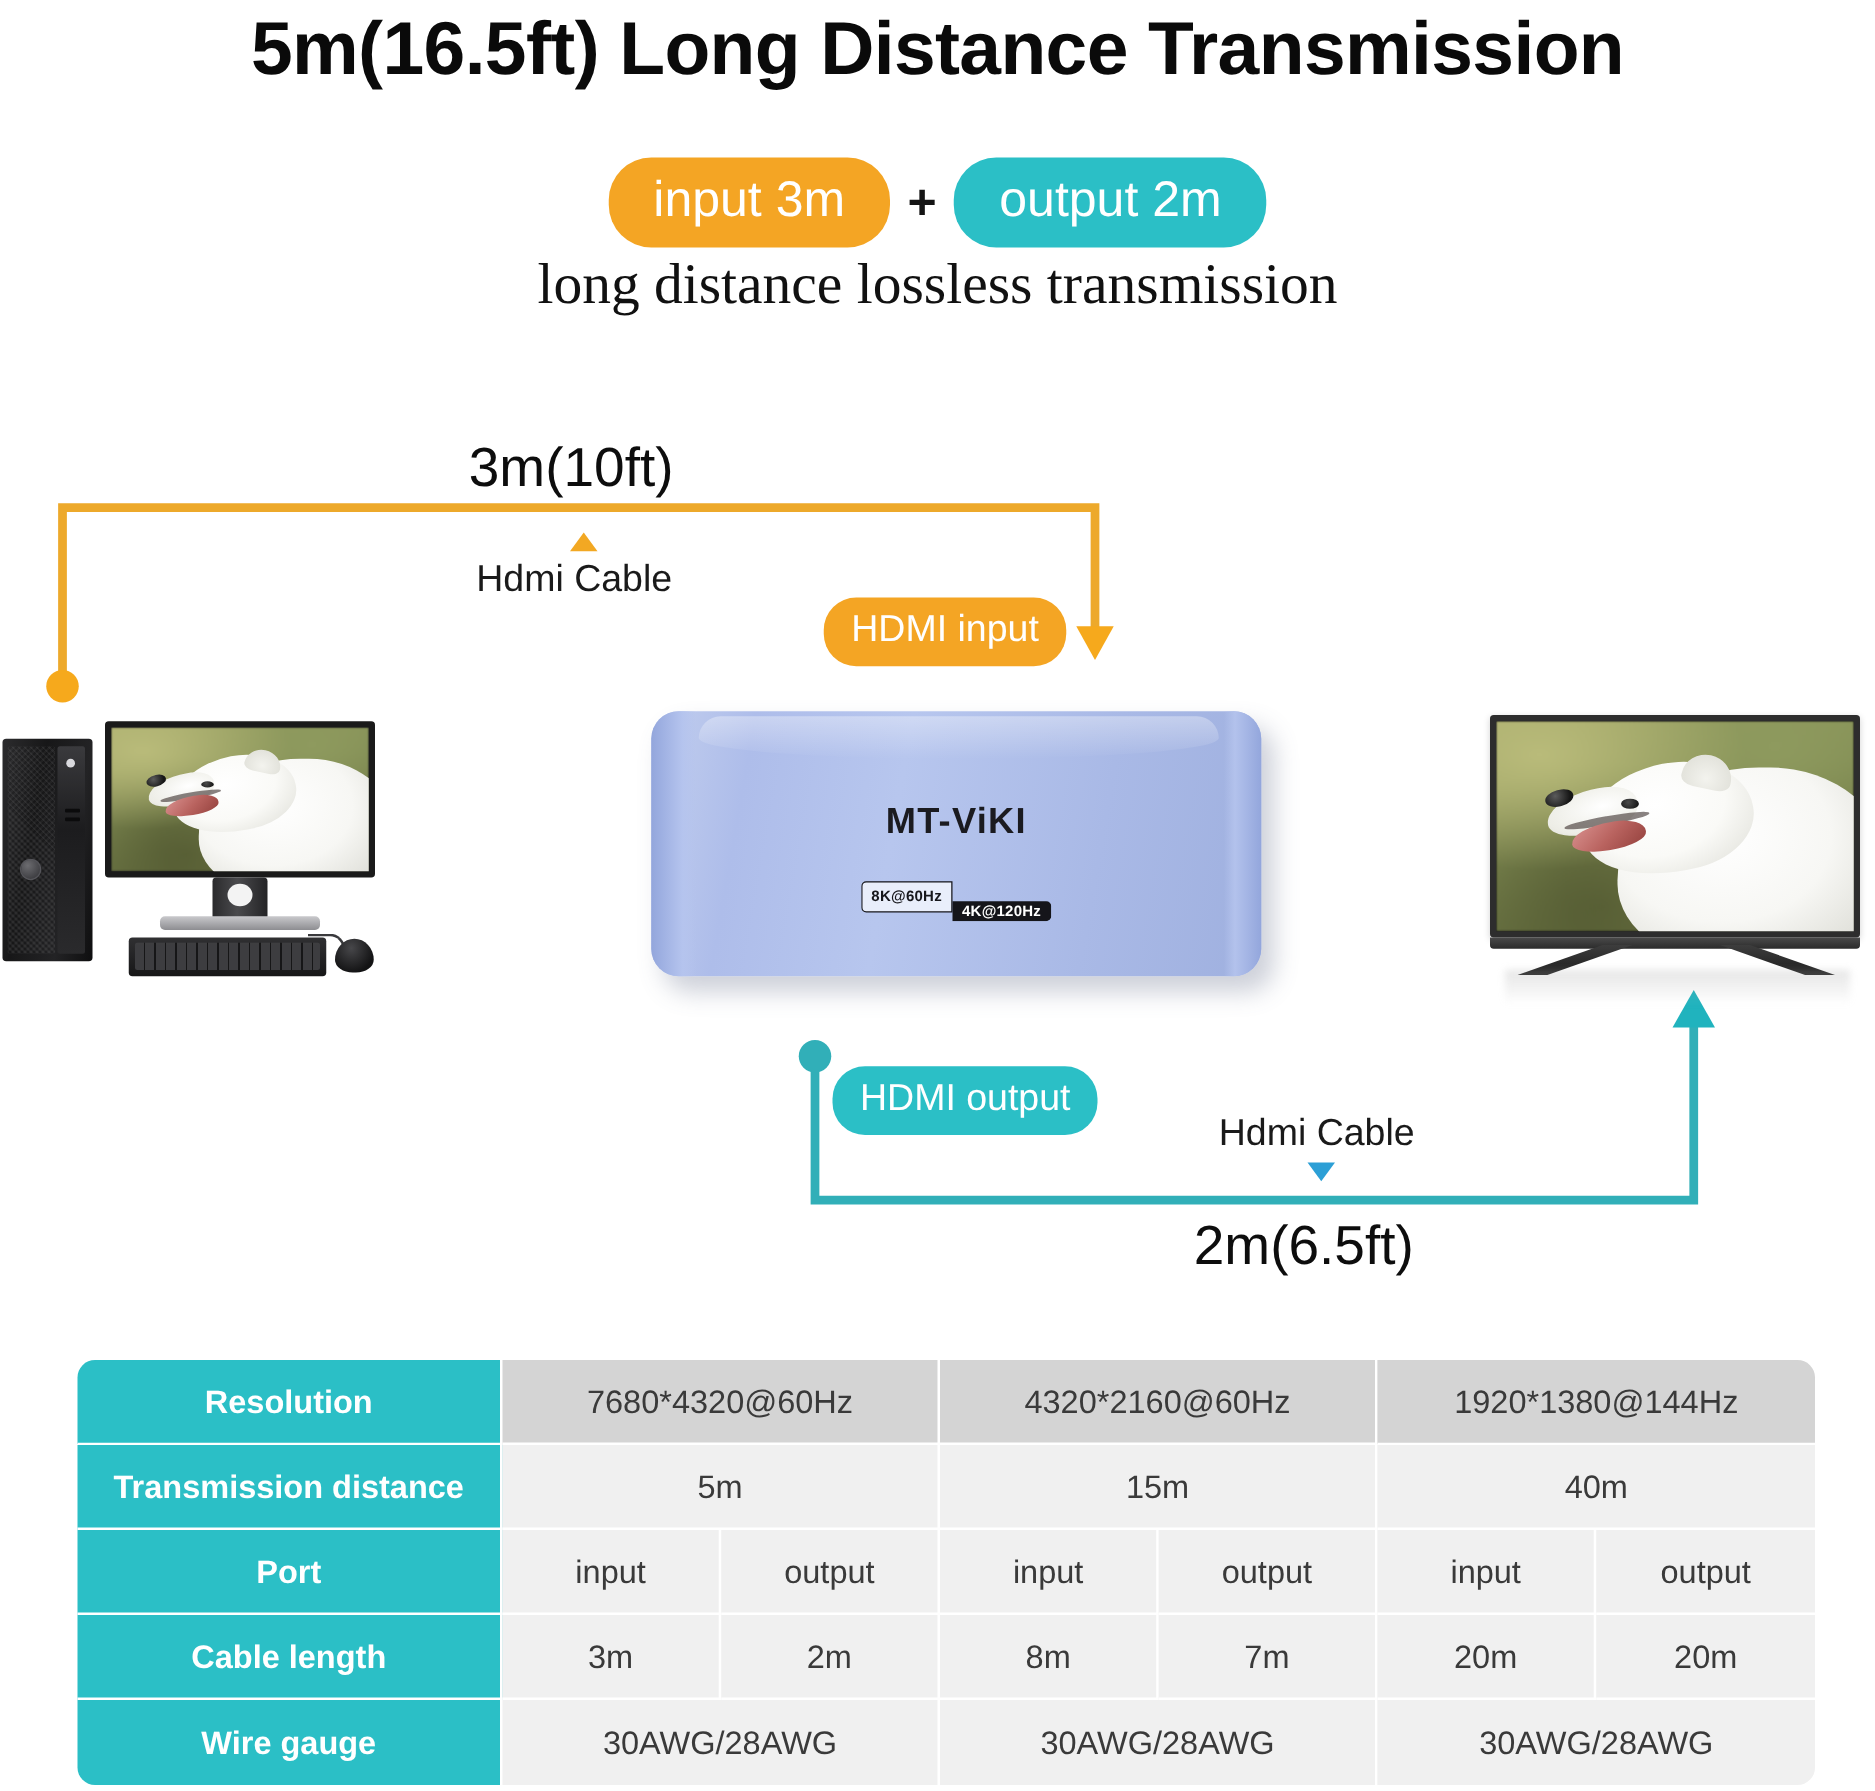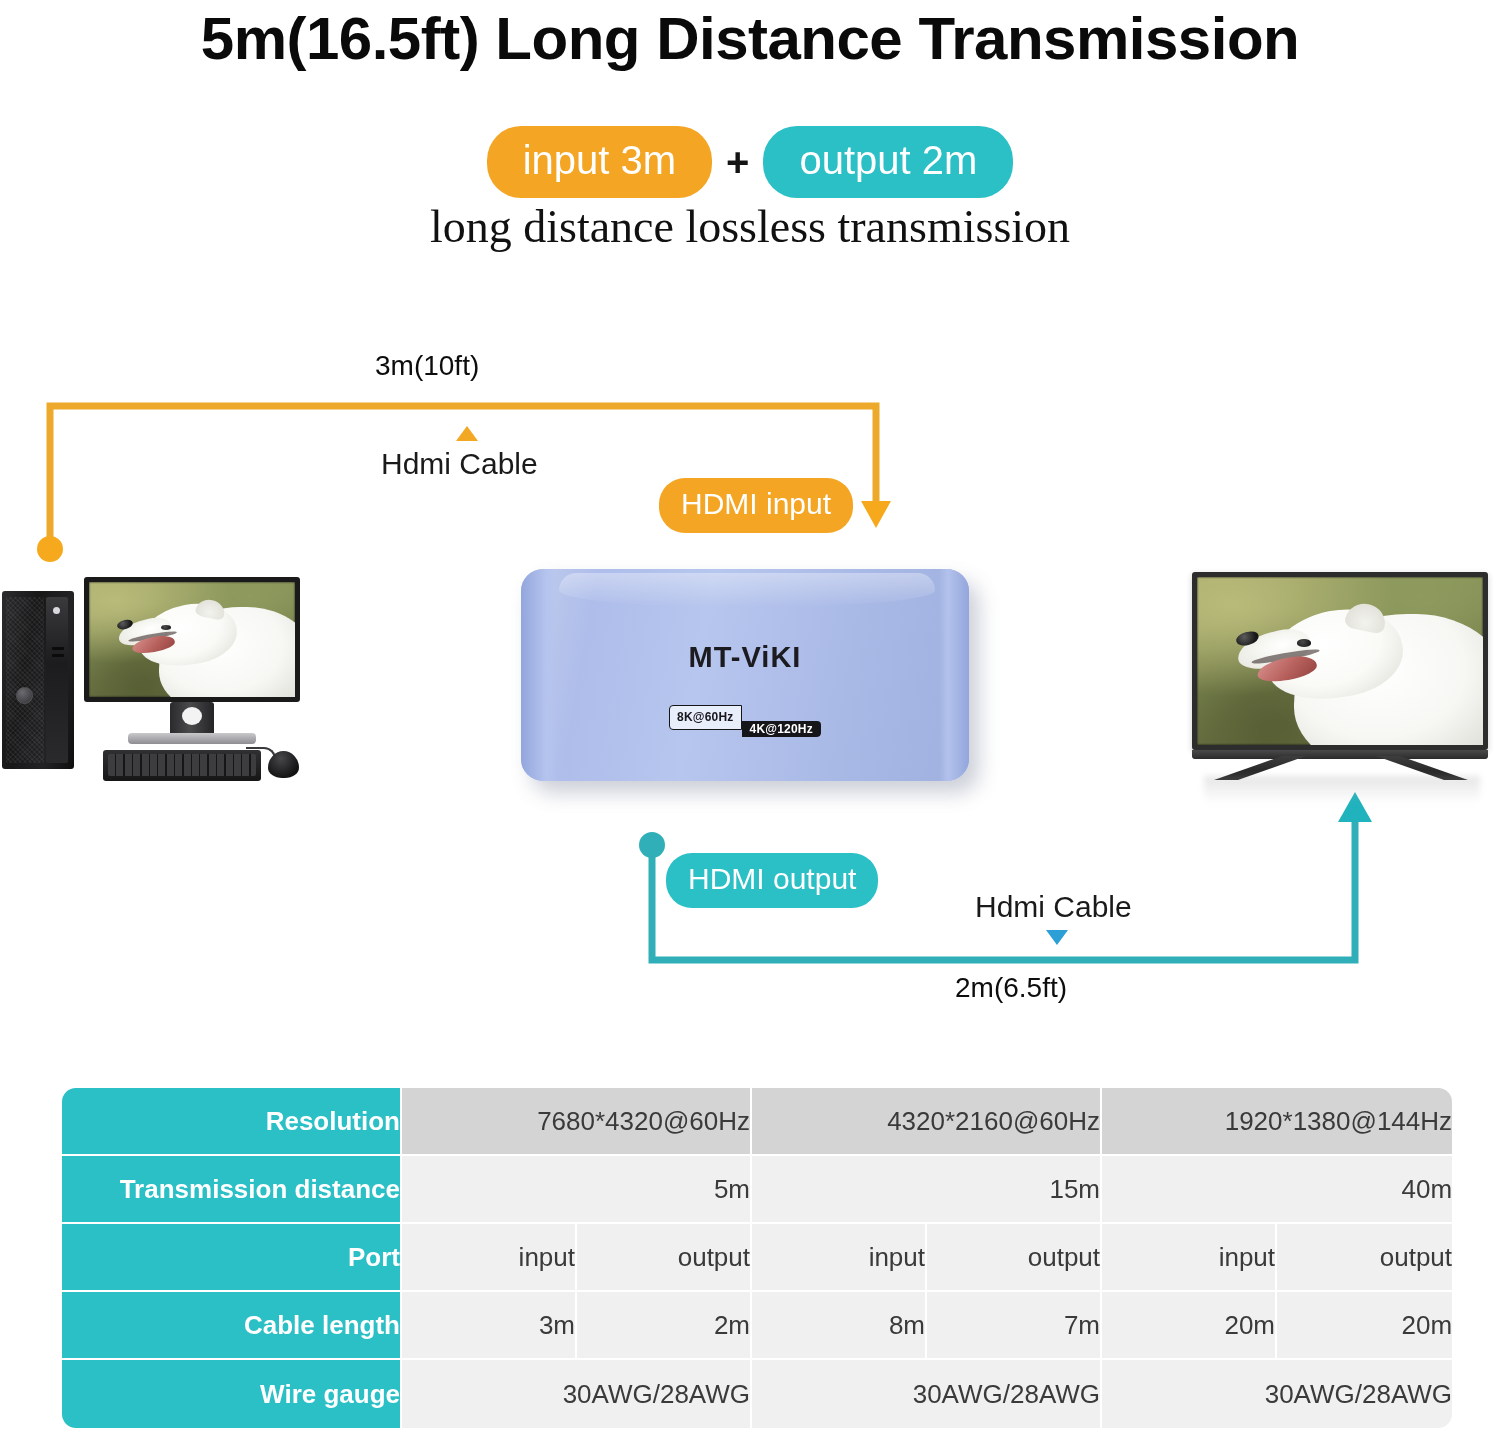--- a/index.html
+++ b/index.html
@@ -34,21 +34,21 @@
   .subtitle {
     position: absolute; left: 0; top: 200px; width: 1500px;
     text-align: center; font-size: 46px; color: #111; white-space: nowrap; font-family: Liberation Serif, serif;
   }
 
   
   .diagram { position: absolute; left: 0; top: 0; width: 1500px; height: 1085px; }
   .svg-layer { position: absolute; left: 0; top: 0; width: 1500px; height: 1085px; }
 
   .lbl-dist {
-    position: absolute; font-size: 28px; color: #0d0d0d; white-space: nowrap;
+    position: absolute; font-size: 44px; color: #0d0d0d; white-space: nowrap;
   }
   .lbl-dist.top   { left: 375px; top: 350px; }
   .lbl-dist.bottom{ left: 955px; top: 972px; }
 
   .lbl-cable {
     position: absolute; font-size: 30px; color: #1a1a1a; white-space: nowrap;
   }
   .lbl-cable.one { left: 381px; top: 447px; }
   .lbl-cable.two { left: 975px; top: 890px; }
 
@@ -221,21 +221,21 @@
   .tv-foot.l { left:28px; clip-path: polygon(74% 0, 100% 0, 26% 100%, 0 100%); }
   .tv-foot.r { left:190px; clip-path: polygon(0 0, 26% 0, 100% 100%, 74% 100%); }
   .tv-reflect {
     position:absolute; left:18px; top:216px; width:276px; height:28px;
     background: linear-gradient(180deg, rgba(170,170,170,.30), rgba(255,255,255,0));
     filter: blur(3px);
   }
 
   
   .device {
-    position:absolute; left:521px; top:569px; width:448px; height:212px;
+    position:absolute; left:521px; top:569px; width:488px; height:212px;
     border-radius: 22px;
     background: linear-gradient(100deg,#c3cfee 0%,#aebdea 16%,#b7c6ee 40%,#a9b9e6 72%,#9fb0df 100%);
     box-shadow: 10px 12px 20px rgba(90,100,130,.30);
   }
   .device .edge-l {
     position:absolute; left:0; top:0; width:36px; height:100%;
     background: linear-gradient(90deg,#93a6dc 0%,#b5c4ee 70%,rgba(181,196,238,0) 100%);
     border-radius:22px 0 0 22px;
   }
   .device .edge-r {
@@ -269,21 +269,21 @@
     letter-spacing:.2px;
     margin-top:24px;
   }
 
   
   .spec-table {
     position:absolute; left:62px; top:1088px; width:1390px;
   }
   .tbl { width:100%; border-collapse:separate; border-spacing:0; table-layout:fixed; }
   .tbl td {
-    height:68px; text-align:right; vertical-align:middle;
+    height:68px; text-align:center; vertical-align:middle;
     font-size:26px; color:#3a3a3a; background:#f0f0f0;
     border-right:2px solid #ffffff; border-bottom:2px solid #ffffff;
   }
   .tbl td.hdr-cell { background:#d4d4d4; color:#3a3a3a; }
   .tbl td.rowlabel {
     background:#2BBFC6; color:#ffffff; font-size:26px; font-weight:bold;
     border-right:2px solid #ffffff;
   }
   .tbl tr:first-child td.rowlabel { border-top-left-radius:14px; }
   .tbl tr:first-child td:last-child { border-top-right-radius:14px; }

